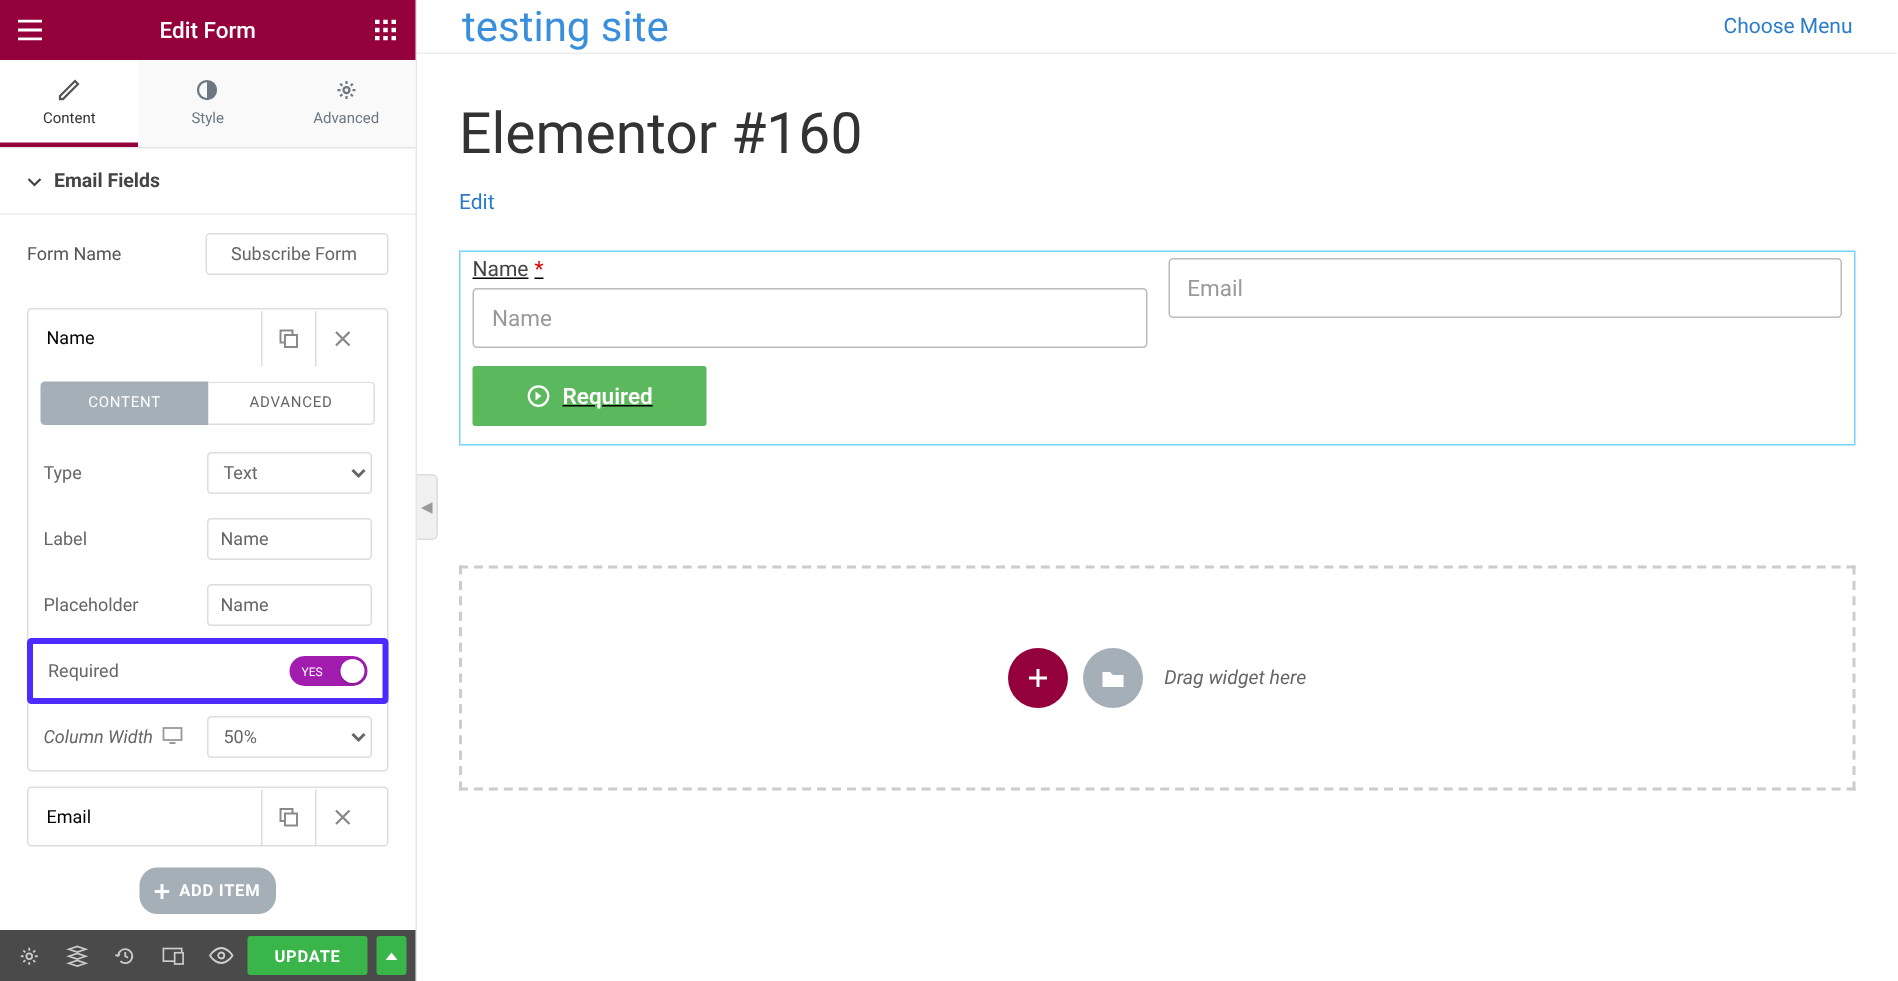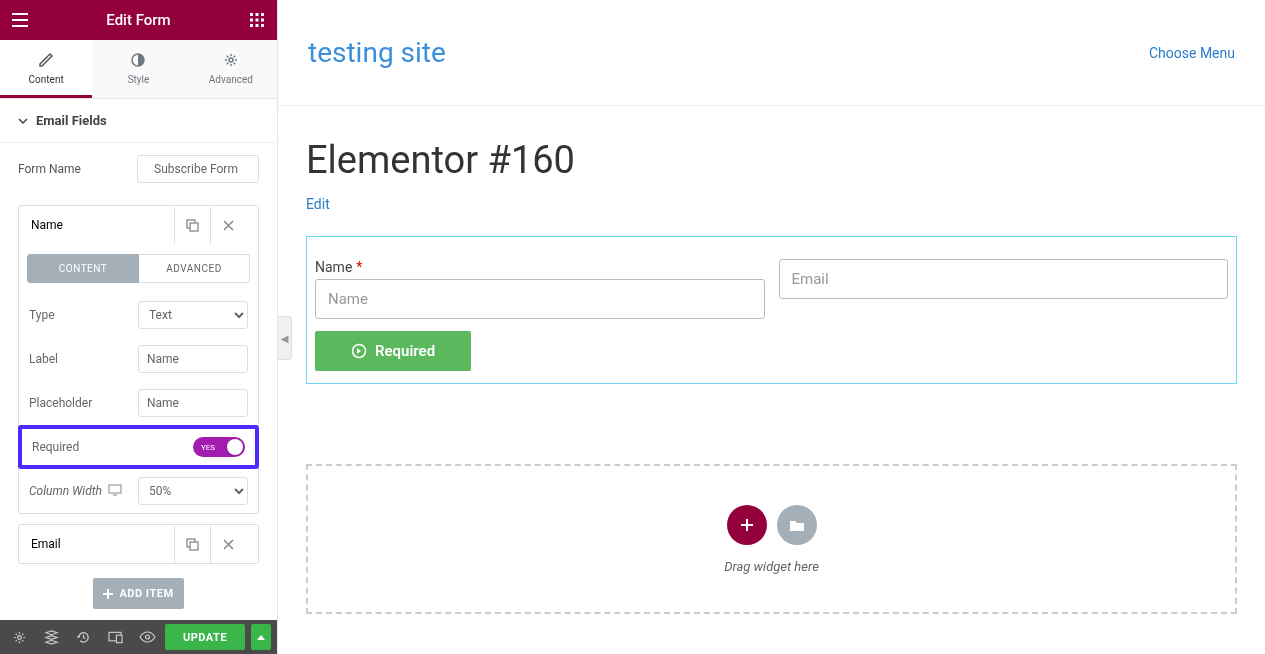--- a/index.html
+++ b/index.html
@@ -42,47 +42,47 @@
 
 .required-row { border: 4px solid #4b2bff; border-radius: 3px; margin: 0 -1px; }
 
 .toggle { width: 52px; height: 20px; background: #a21caf; border-radius: 10px; position: relative; cursor: pointer; display: flex; align-items: center; }
 .toggle .label { font-size: 8px; color: #fff; position: absolute; left: 8px; }
 .toggle .knob { width: 16px; height: 16px; background: #fff; border-radius: 50%; position: absolute; right: 2px; box-shadow: 0 1px 2px rgba(0,0,0,0.2); }
 
 .colwidth-row .devicesel { display: flex; gap: 6px; font-style: italic; }
 .device-icon { color: #999; }
 
-.add-item-btn { margin: 14px auto; display: flex; align-items: center; gap: 6px; background: #a4afb7; color: #fff; border: none; padding: 9px 10px; border-radius: 2px; font-size: 11px; font-weight: 700; cursor: pointer; letter-spacing: 0.5px; }
+.add-item-btn { margin: 14px auto; display: flex; align-items: center; gap: 6px; background: #a4afb7; color: #fff; border: none; padding: 9px 10px; border-radius: 12px; font-size: 11px; font-weight: 700; cursor: pointer; letter-spacing: 0.5px; }
 
 .footer { height: 34px; background: #4a4a4a; display: flex; align-items: center; padding: 0 6px; gap: 4px; }
 .footer .ficon { width: 28px; height: 28px; display: flex; align-items: center; justify-content: center; color: #ccc; cursor: pointer; }
 .update-btn { background: #39b54a; color: #fff; border: none; height: 26px; padding: 0 18px; font-size: 11px; font-weight: 700; letter-spacing: 0.5px; cursor: pointer; border-radius: 2px; display: flex; align-items: center; }
 .update-caret { background: #39b54a; color: #fff; border: none; height: 26px; width: 20px; margin-left: 2px; cursor: pointer; border-radius: 2px; display: flex; align-items: center; justify-content: center; }
 
 
 .main { flex: 1; position: relative; overflow: hidden; }
-.topbar { display: flex; justify-content: space-between; align-items: center; padding: 36px 30px; border-bottom: 1px solid #eee; }
+.topbar { display: flex; justify-content: space-between; align-items: center; padding: 1px 30px; border-bottom: 1px solid #eee; }
 .site-title { color: #3a8fdd; font-size: 28px; font-weight: 400; }
 .choose-menu { color: #2a7dc9; font-size: 14px; cursor: pointer; }
 
 .canvas { padding: 32px 28px; }
 .page-title { font-size: 38px; font-weight: 400; color: #333; margin-bottom: 12px; }
 .edit-link { color: #2a7dc9; font-size: 14px; cursor: pointer; display: inline-block; margin-bottom: 24px; }
 
-.form-box { border: 1px solid #71d7f7; padding: 22px 8px 12px; }
+.form-box { border: 1px solid #71d7f7; padding: 4px 8px 12px; text-decoration: underline; }
 .form-row { display: flex; gap: 14px; }
 .form-col { flex: 1; }
 .field-label { font-size: 14px; color: #444; margin-bottom: 4px; display: block; }
 .field-label .req { color: #d00; margin-left: 4px; }
 .form-input { width: 100%; height: 40px; border: 1px solid #bbb; border-radius: 3px; padding: 0 12px; font-size: 15px; color: #666; }
 .form-input::placeholder { color: #999; }
 .subscribe-btn { margin-top: 12px; background: #5cb85c; color: #fff; border: none; height: 40px; padding: 0 36px; font-size: 15px; font-weight: 600; cursor: pointer; border-radius: 2px; display: flex; align-items: center; gap: 8px; }
 
-.dropzone { margin-top: 80px; border: 2px dashed #ccc; height: 150px; display: flex; flex-direction: column; align-items: center; justify-content: center; gap: 14px; }
+.dropzone { margin-top: 80px; border: 2px dashed #ccc; height: 150px; display: flex; flex-direction: row; align-items: center; justify-content: center; gap: 14px; }
 .dz-buttons { display: flex; gap: 10px; }
 .dz-btn { width: 40px; height: 40px; border-radius: 50%; display: flex; align-items: center; justify-content: center; color: #fff; cursor: pointer; }
 .dz-add { background: #93003c; }
 .dz-folder { background: #a4afb7; }
 .dz-text { font-size: 13px; font-style: italic; color: #666; }
 
 .collapse-handle { position: absolute; left: 0; top: 316px; width: 14px; height: 44px; background: #f0f0f0; border: 1px solid #ddd; border-left: none; border-radius: 0 4px 4px 0; display: flex; align-items: center; justify-content: center; cursor: pointer; color: #999; font-size: 10px; }
 </style>
 </head>
 <body>

